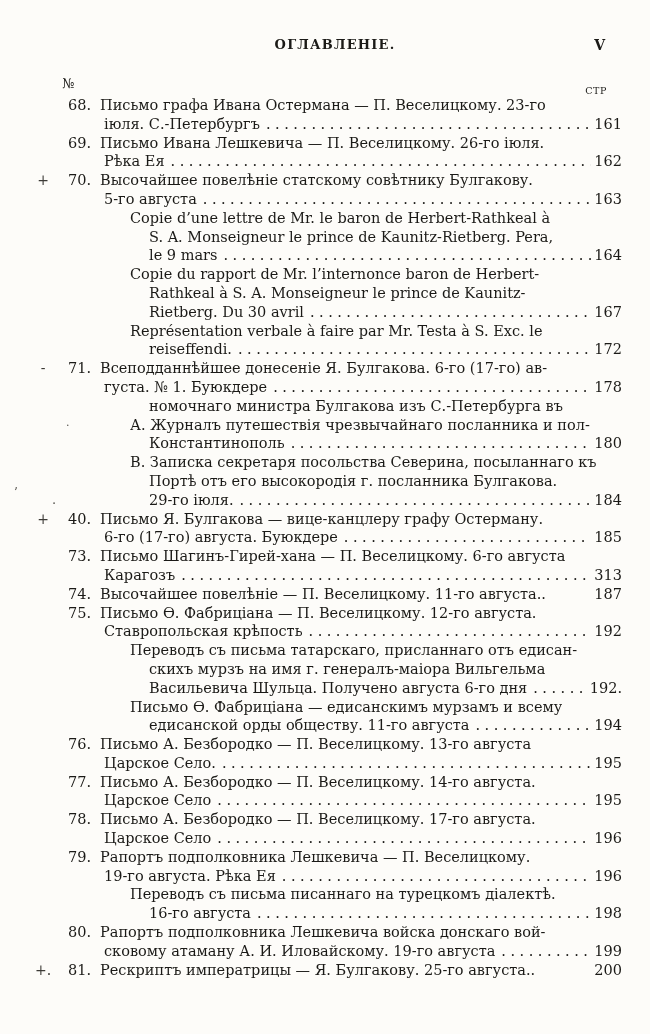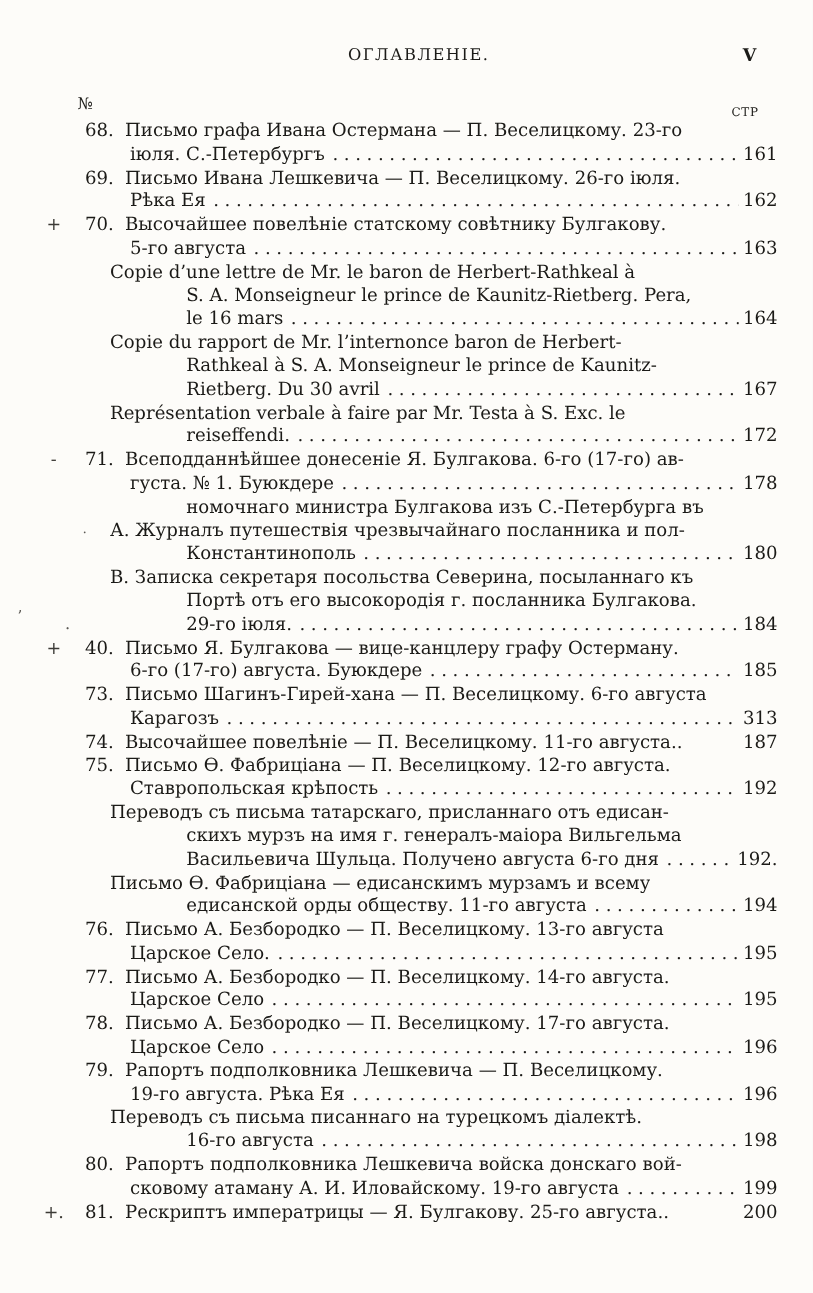--- a/index.html
+++ b/index.html
@@ -6,38 +6,38 @@
   body{width:650px;height:1034px;background:#f4f4f2;}
   .page{
     position:relative;width:650px;height:1034px;overflow:hidden;
     background:#fdfcf9;
     color:#1b1a17;
     font-family:"DejaVu Serif","Liberation Serif",serif;
   }
   .running-head{position:absolute;top:37px;left:0;width:650px;height:20px;}
   .head-title{
     position:absolute;left:20px;right:0;text-align:center;
-    font-size:13px;font-weight:normal;letter-spacing:1.2px;
+    font-size:13px;font-weight:bold;letter-spacing:1.2px;
   }
   .folio{position:absolute;top:0;right:45px;font-size:14px;font-weight:bold;}
   .col-heads{position:absolute;top:0;left:0;width:650px;}
   .col-no{position:absolute;top:76px;left:62px;font-size:13px;}
   .col-page{
     position:absolute;top:85px;right:43px;
     font-size:9.5px;font-weight:normal;text-transform:uppercase;letter-spacing:0.6px;
   }
   .toc{position:absolute;top:96px;left:0;width:650px;}
   .toc-line{
     display:flex;align-items:baseline;position:relative;
     height:18.8px;line-height:18.8px;font-size:14.5px;
     padding-right:28px;box-sizing:border-box;
   }
   .ind0{padding-left:57px;}
   .ind1{padding-left:104px;justify-content:center;}
-  .ind2{padding-left:88px;}
+  .ind2{padding-left:119px;margin-left:11px;}
   .ind3{padding-left:149px;}
   .num{flex:none;width:34px;text-align:right;margin-right:9px;}
   .text{flex:0 1 auto;min-width:0;white-space:nowrap;overflow:hidden;}
   .dots{
     flex:1 1 0;min-width:0;overflow:hidden;white-space:nowrap;
     letter-spacing:4.5px;padding-left:6px;margin-right:3px;
   }
   .pg{flex:none;text-align:right;}
   .marker{
     position:absolute;left:30px;width:26px;text-align:center;
@@ -114,21 +114,21 @@
     <span class="pg"></span>
   </div>
       <div class="toc-line ind3">
 
     <span class="text">S. A. Monseigneur le prince de Kaunitz-Rietberg. Pera,</span>
     <span class="dots"></span>
     <span class="pg"></span>
   </div>
       <div class="toc-line ind3">
 
-    <span class="text">le 16 mars</span>
+    <span class="text">le 9 mars</span>
     <span class="dots">..........................................................................................</span>
     <span class="pg">164</span>
   </div>
       <div class="toc-line ind2">
 
     <span class="text">Copie du rapport de Mr. l’internonce baron de Herbert-</span>
     <span class="dots"></span>
     <span class="pg"></span>
   </div>
       <div class="toc-line ind3">

